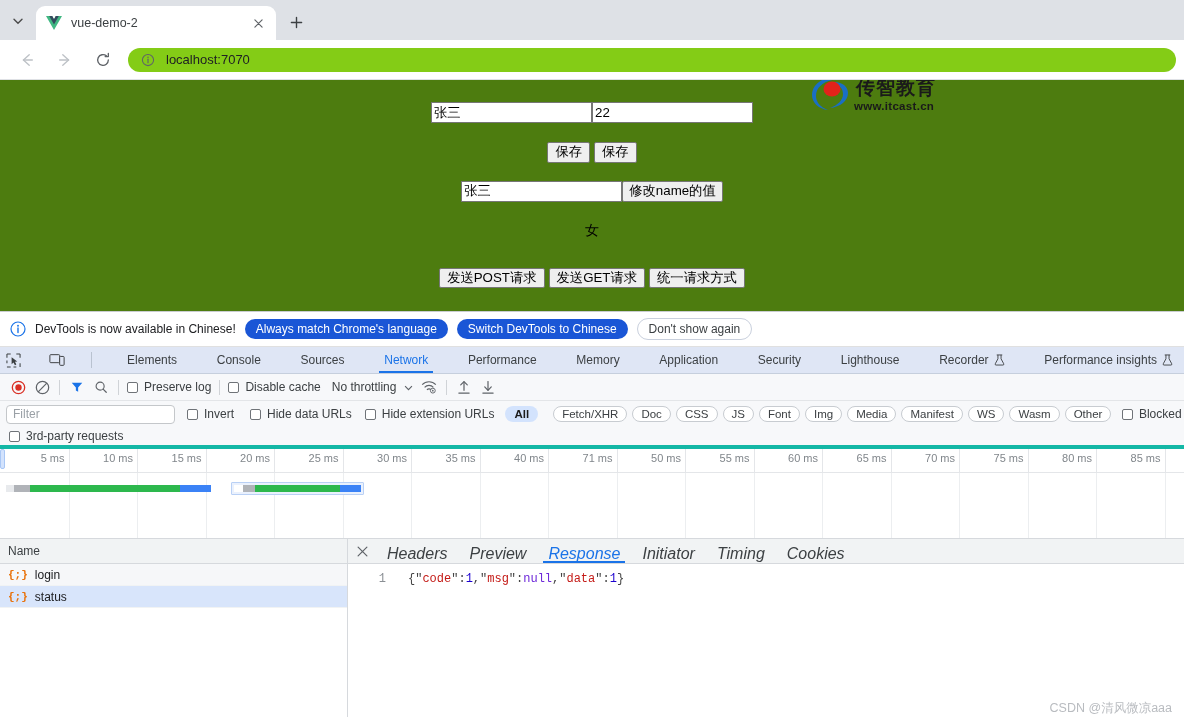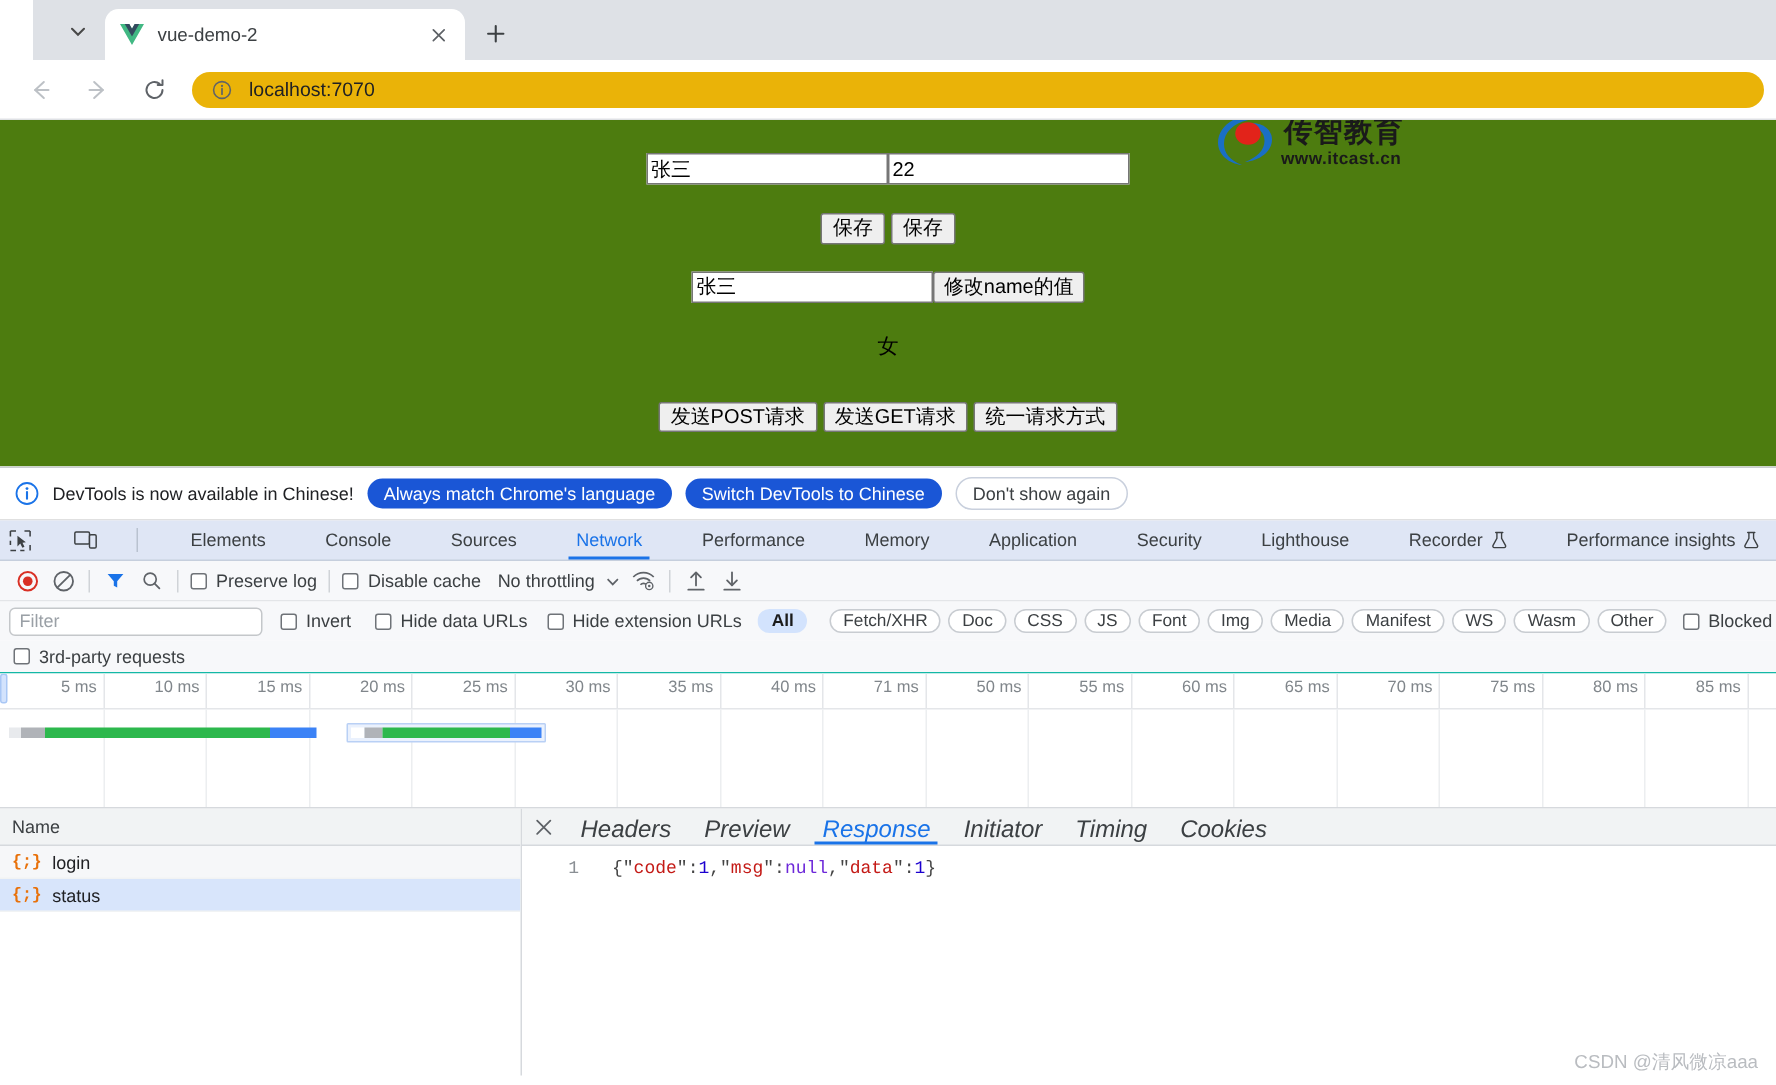--- a/index.html
+++ b/index.html
@@ -12,23 +12,22 @@
   }
 
   
   .browser { width: 1184px; height: 723px; position: relative; }
 
   .tabstrip {
     height: 40px;
     background: #dee1e6;
     display: flex;
     align-items: flex-end;
-    padding-left: 12px;
+    padding-left: 0;
     position: relative;
-    margin-left: 22px;
   }
   .tab-list-btn {
     width: 28px; height: 28px;
     margin: 0 4px 5px 4px;
     border-radius: 50%;
     display: flex; align-items: center; justify-content: center;
     color: #4a4a4a;
   }
   .tab {
     height: 34px;
@@ -81,21 +80,21 @@
     width: 28px; height: 28px;
     margin: 0 5px;
     border-radius: 50%;
     display: flex; align-items: center; justify-content: center;
     color: #5f6368;
   }
   .nav-btn.disabled { color: #bdc1c6; }
   .omnibox {
     flex: 1 1 auto;
     height: 24px;
-    background: #eab308;
+    background: #84cc16;
     border-radius: 14px;
     display: flex;
     align-items: center;
     padding: 0 12px;
     margin-left: 6px;
   }
   .omnibox .site-icon {
     width: 16px; height: 16px;
     display: flex; align-items: center; justify-content: center;
     color: #5f6368;
@@ -319,21 +318,21 @@
     color: #1b1b1b;
     font-weight: bold;
   }
 
   .dt-3rd {
     height: 22px;
     background: #f7f8fa;
     display: flex;
     align-items: center;
     padding: 0 6px;
-    border-bottom: 1px solid #14b8a6;
+    border-bottom: 4px solid #14b8a6;
   }
 
   
   .overview {
     height: 90px;
     background: #fff;
     position: relative;
     border-bottom: 1px solid #d6d9dd;
     overflow: hidden;
   }

